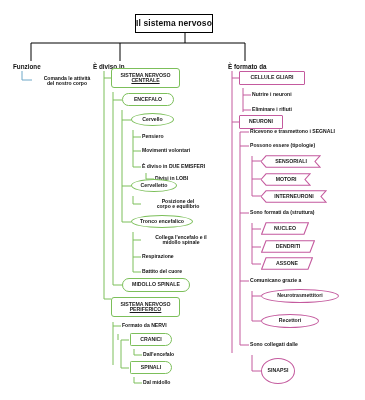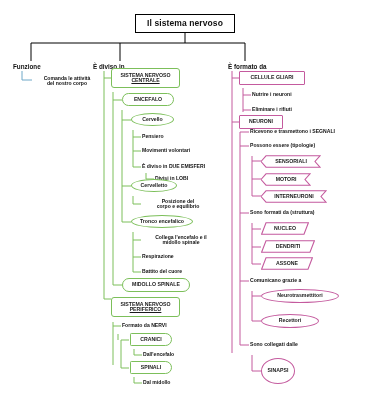--- a/index.html
+++ b/index.html
@@ -132,21 +132,21 @@
       <path d="M252,264 L261,264"></path>
 
       <path d="M252,291 L252,321"></path>
       <path d="M252,296 L261,296"></path>
       <path d="M252,321 L261,321"></path>
 
       <path d="M252,355 L252,371 L261,371"></path>
     </g>
   </svg>
 
-  <div class="node root" style="left:135px;top:14px;width:100px;height:19px;">Il sistema nervoso</div>
+  <div class="node root" style="left:135px;top:14px;width:78px;height:19px;">Il sistema nervoso</div>
 
   <div class="node hdr" style="left:13px;top:62px;width:60px;height:10px;">Funzione</div>
 
   <div class="node leaf" style="left:33px;top:73px;width:68px;height:16px;flex-direction:column;align-items:center;justify-content:center;">
     <span>Comanda le attività</span>
     <span>del nostro corpo</span>
   </div>
 
   <div class="node hdr" style="left:93px;top:62px;width:60px;height:10px;">È diviso in</div>
 

